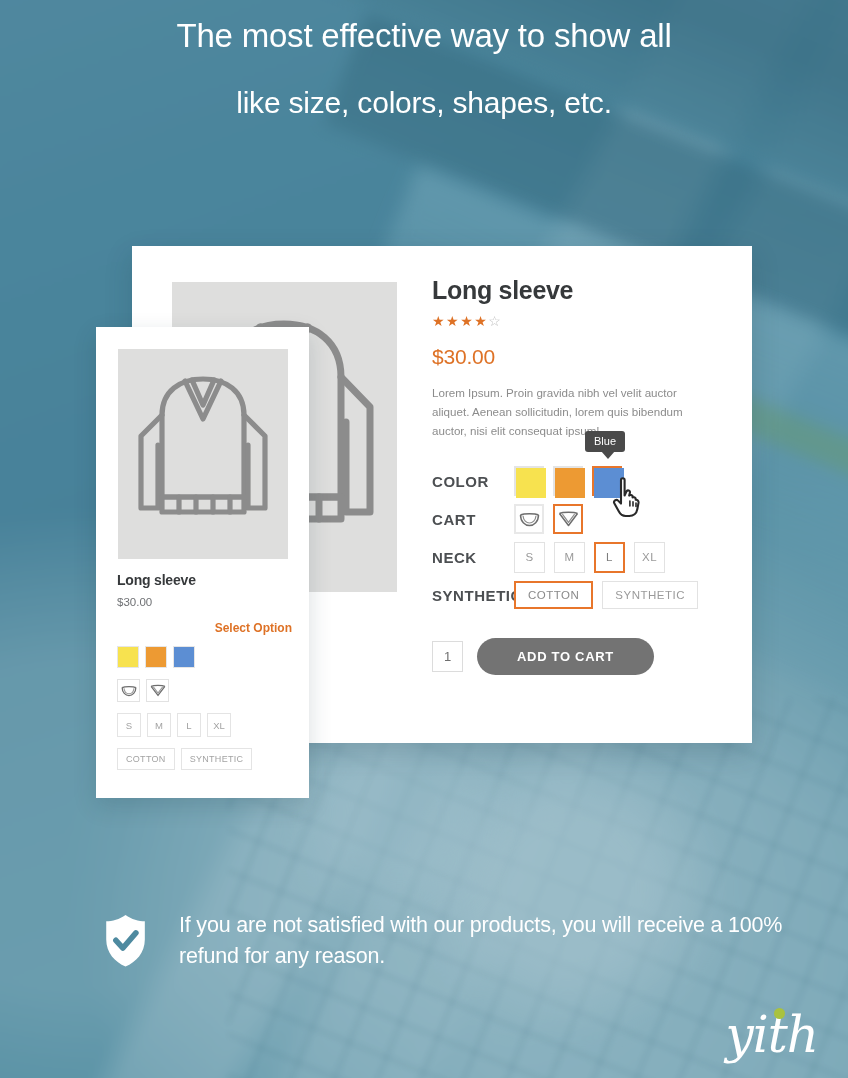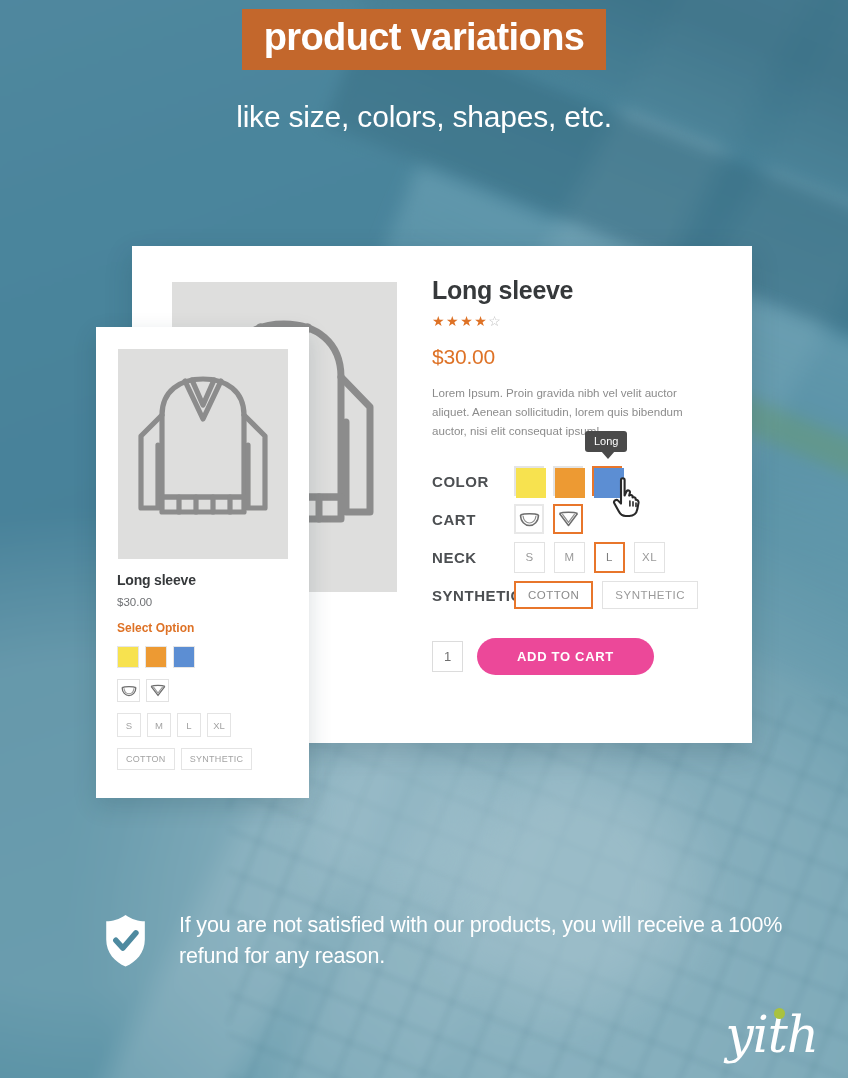--- a/index.html
+++ b/index.html
@@ -152,21 +152,21 @@
   }
   .mat-box.sel { border: 2px solid #e8762b; color: #8a8a8a; }
 
   .cart-row { display: flex; align-items: center; gap: 14px; margin-top: 24px; }
   .qty {
     width: 31px; height: 31px; border: 1px solid #dcdcdc; background: #fff;
     display: flex; align-items: center; justify-content: center;
     font-size: 13px; color: #6f6f6f;
   }
   .cart-btn {
-    height: 37px; background: #ec4899; border-radius: 19px; border: none;
+    height: 37px; background: #737373; border-radius: 19px; border: none;
     color: #fff; font-size: 13px; font-weight: 700; letter-spacing: .7px;
     padding: 0 40px; cursor: pointer; font-family: "Liberation Sans", sans-serif;
   }
 
   
   .tooltip {
     position: absolute; left: 153px; top: -31px;
     background: #4a4a4a; color: #fff; font-size: 11px;
     padding: 4px 9px 5px; border-radius: 3px; white-space: nowrap;
   }
@@ -181,21 +181,21 @@
   .small-card {
     position: absolute; left: 96px; top: 327px;
     width: 213px; height: 471px;
     background: #ffffff; z-index: 8;
     box-shadow: 0 8px 22px rgba(20,50,64,.16);
   }
   .sc-img { position: absolute; left: 22px; top: 22px; width: 170px; height: 210px; background: #dededd; }
   .sc-body { position: absolute; left: 21px; top: 245px; width: 175px; }
   .sc-title { font-size: 14px; font-weight: 700; color: #36393b; letter-spacing: -0.2px; }
   .sc-price { margin-top: 8px; font-size: 11.5px; color: #6f7174; }
-  .sc-link { margin-top: 13px; font-size: 12px; font-weight: 700; color: #de7226; }
+  .sc-link { margin-top: 13px; font-size: 12px; font-weight: 700; color: #de7226; text-align: right; }
   .sc-row { display: flex; gap: 6px; margin-top: 11px; }
   .sc-sw { width: 22px; height: 22px; border: 1.5px solid #e6e6e6; }
   .sc-neck { width: 23px; height: 23px; border: 1px solid #e2e2e2; background: #fff; display: flex; align-items: center; justify-content: center; }
   .sc-size { min-width: 24px; height: 24px; border: 1px solid #e4e4e4; background: #fff; display:flex; align-items:center; justify-content:center; font-size: 9.5px; color: #a3a3a3; padding: 0 5px; }
   .sc-mat { height: 22px; border: 1px solid #e4e4e4; background: #fff; display:flex; align-items:center; justify-content:center; font-size: 9px; color: #a3a3a3; letter-spacing:.3px; padding: 0 8px; }
 
   
   .guarantee {
     position: absolute; left: 104px; top: 905px; width: 680px;
     display: flex; align-items: center; gap: 32px; z-index: 5;
@@ -222,23 +222,21 @@
   <div class="bg-band2"></div>
   <div class="bg-screen"></div>
   <div class="bg-green"></div>
   <div class="bg-keys"></div>
   <div class="bg-hand"></div>
   <div class="bg-hand2"></div>
   <div class="bg-tint"></div>
 </div>
 
 <div class="header">
-  <div class="head-banner-wrap">
-    <span class="head-banner">product variations</span>
-  </div>
+  <div class="head-line1">The most effective way to show all</div>
   <div class="head-line3">like size, colors, shapes, etc.</div>
 </div>
 
 <div class="main-card">
 
   <div class="main-img">
     <svg width="225" height="310" viewBox="0 0 225 310">
       <g fill="none" stroke="#8c8c8c" stroke-width="7" stroke-linejoin="round" stroke-linecap="round">
         <path d="M55 95 C55 60, 80 42, 112 42 C144 42, 169 60, 169 95 L169 215 L55 215 Z"></path>
         <path d="M88 45 L112 100 L136 45"></path>
@@ -269,21 +267,21 @@
           <div class="sw">
             <div class="sw-color" style="background:#f7e24f"></div>
           </div>
           <div class="sw">
             <div class="sw-color" style="background:#ed9a33"></div>
           </div>
           <div class="sw sel">
             <div class="sw-color" style="background:#5c8ed3"></div>
           </div>
         </div>
-        <div class="tooltip">Long</div>
+        <div class="tooltip">Blue</div>
         <div class="cursor-hand">
           <svg width="34" height="42" viewBox="0 0 34 42">
             <path d="M11 4 C11 1.6 14.6 1.6 14.6 4 L14.6 19.5 L16.4 15.6 C17.2 13.4 20.6 14.4 19.9 16.7
                      L19.2 19.6 C20.4 18.2 23.3 19.3 22.6 21.4 C24.1 20.7 26.2 21.9 25.7 23.8
                      C27.3 23.6 28.8 24.9 28.5 26.9 L27.3 33.2 C26.6 37.2 23.4 40 19.3 40
                      L15.6 40 C12.4 40 10.3 38.3 8.9 35.6 L4.3 27.2 C3.1 25 6.2 22.6 8.1 24.6 L11 27.6 Z" fill="#ffffff" stroke="#2a2a2a" stroke-width="2.1" stroke-linejoin="round"></path>
             <path d="M19.9 25 L19.9 30 M23 25.8 L23 30 M26 27 L26 30.5" stroke="#2a2a2a" stroke-width="1.6" stroke-linecap="round" fill="none"></path>
           </svg>
         </div>
       </div>

